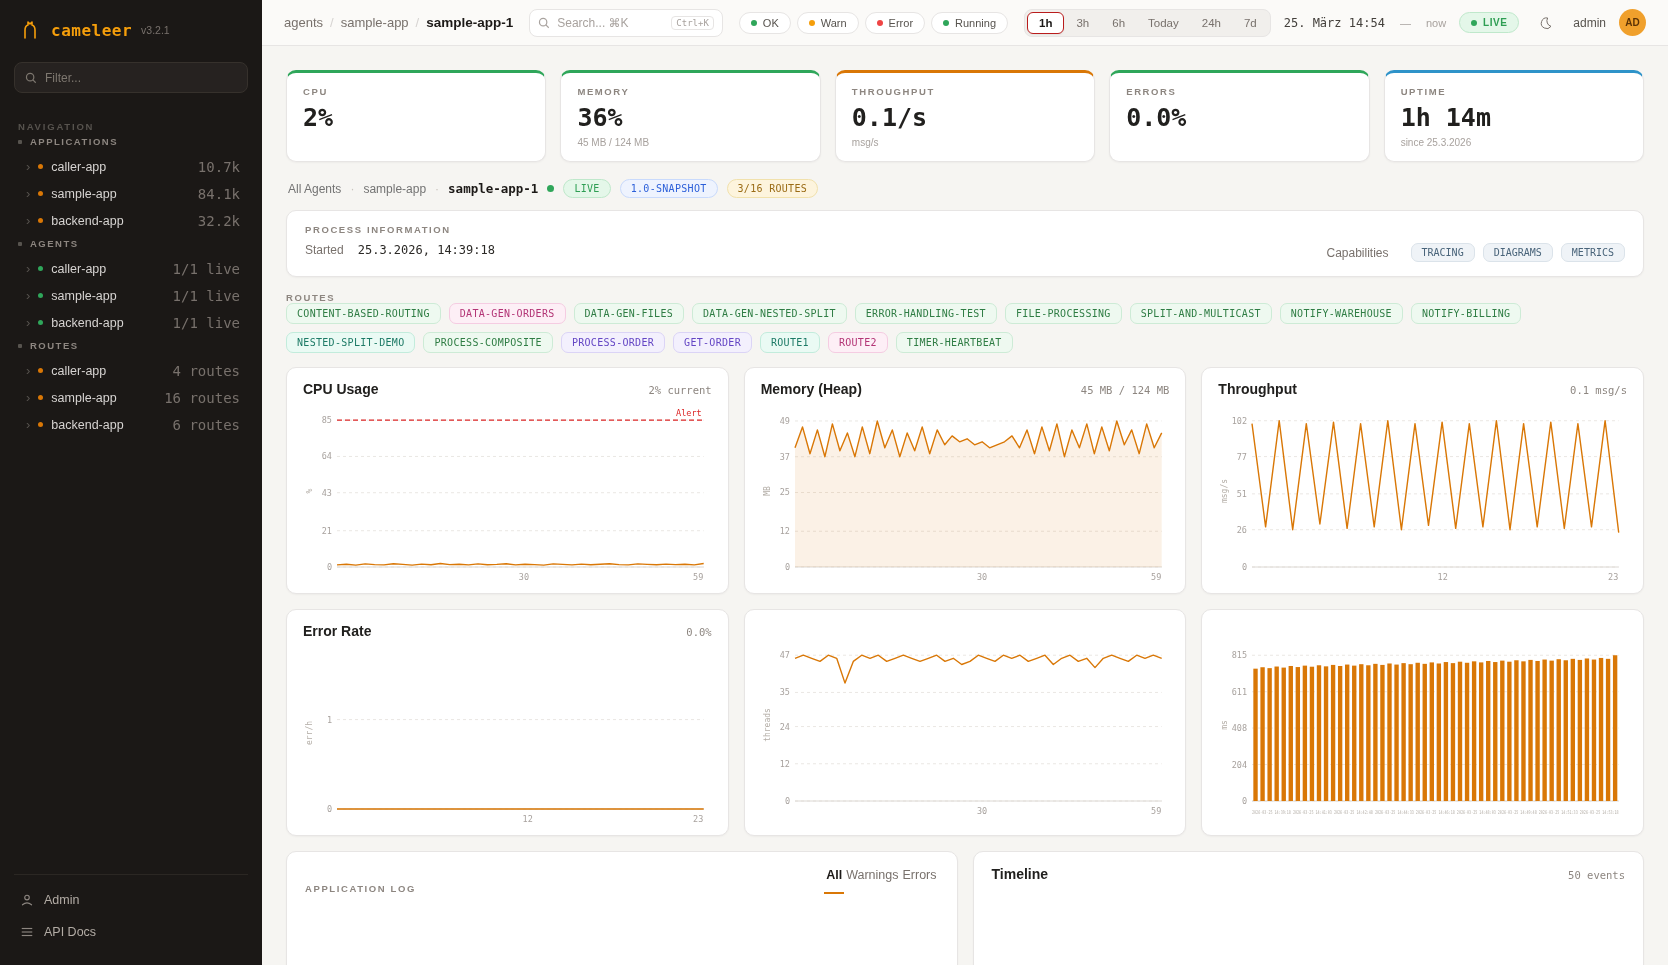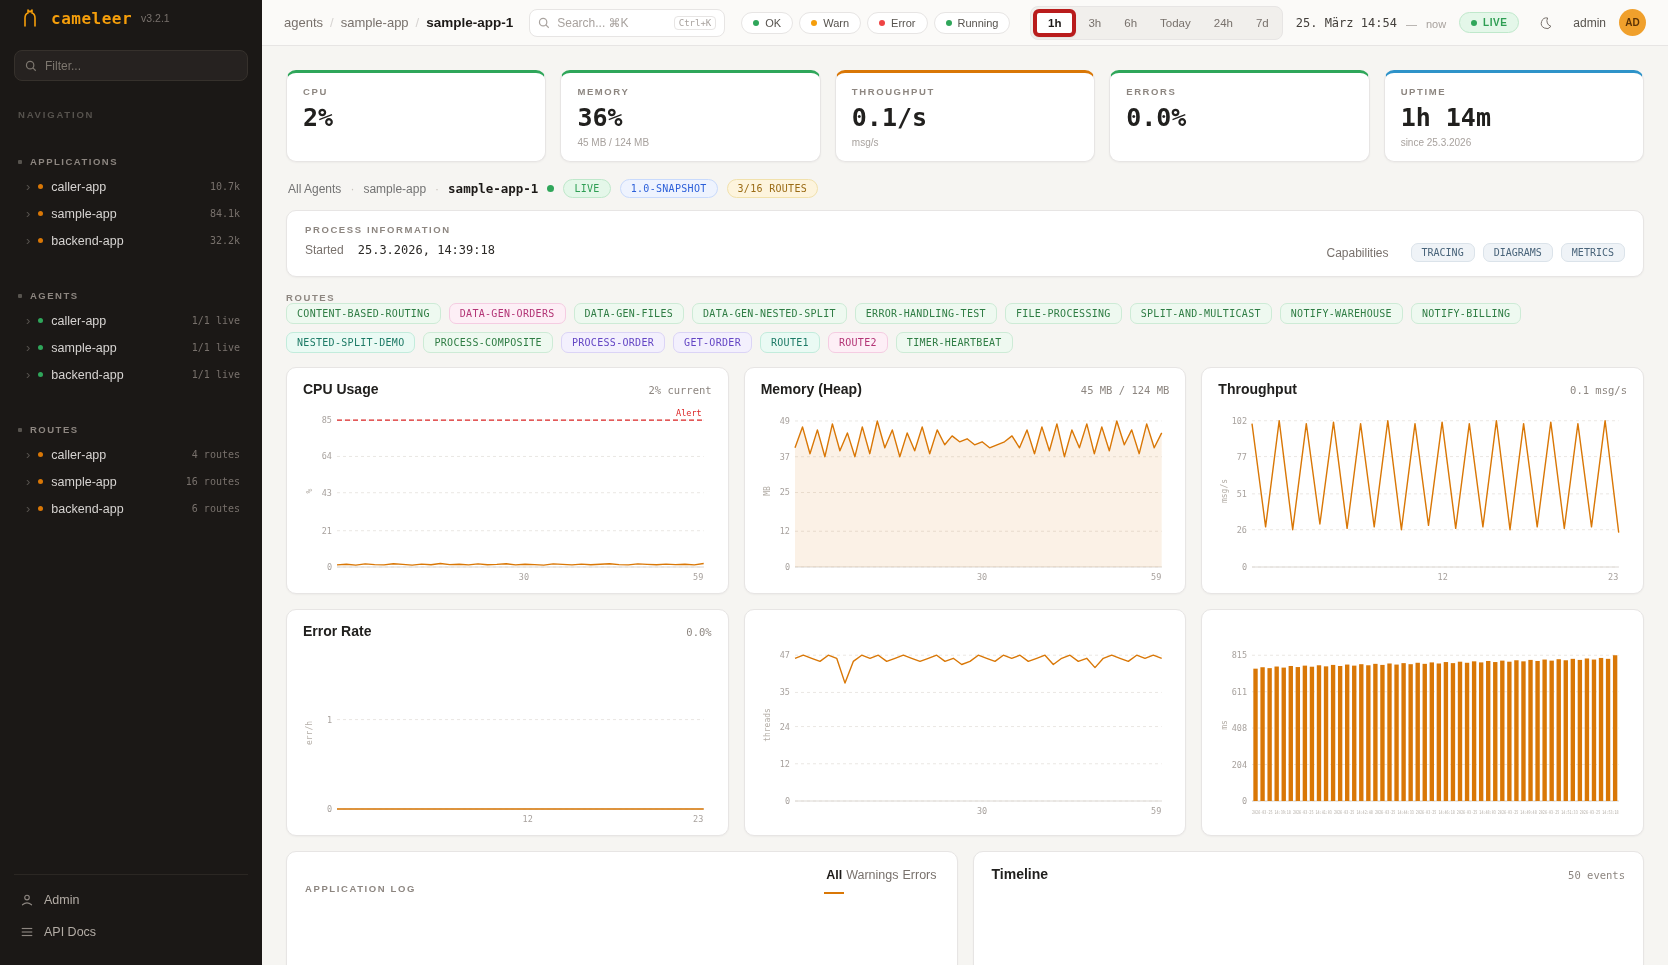--- a/index.html
+++ b/index.html
@@ -1,58 +1,58 @@
 <!DOCTYPE html>
 <html><head>
 <meta charset="utf-8">
 <style>
   *{margin:0;padding:0;box-sizing:border-box}
   html,body{width:1668px;height:965px;overflow:hidden}
   body{display:flex;font-family:"Liberation Sans","DejaVu Sans",sans-serif;background:#f6f5f2;color:#1c1917;font-size:13px}
   svg{display:block}
 
   
-  .sidebar{width:262px;min-width:262px;background:#1b1816;display:flex;flex-direction:column;padding:2px 14px 18px;color:#a8a29e}
+  .sidebar{width:262px;min-width:262px;background:#1b1816;display:flex;flex-direction:column;padding:14px 14px 18px;color:#a8a29e}
   .logo-row{display:flex;align-items:center;gap:9px;padding:4px 4px 0}
   .logo-name{color:#f59e0b;font-weight:bold;font-size:16px;font-family:"DejaVu Sans Mono",monospace;letter-spacing:.5px}
   .logo-ver{color:#78716c;font-size:10.5px}
   .filter{margin-top:20px;display:flex;align-items:center;gap:8px;background:#262220;border:1px solid #36312c;border-radius:8px;height:31px;padding:0 10px}
   .filter input{background:transparent;border:none;outline:none;color:#cfc9c2;font-size:12px;width:100%}
   .filter input::placeholder{color:#7d776f}
   .nav-label{margin:28px 4px 0;font-size:9.5px;letter-spacing:1.8px;color:#57534e;font-weight:bold}
-  .section{margin-top:36px}
+  .section{margin-top:4px}
   .section-title{display:flex;align-items:center;gap:8px;font-size:9.5px;letter-spacing:1.5px;color:#8d8680;font-weight:bold;padding:0 4px;margin-bottom:6px}
   .section-title::before{content:"";width:4px;height:4px;background:#57534e;border-radius:1px;flex:none}
   .item{display:flex;align-items:center;gap:8px;height:27px;padding:0 8px 0 12px;border-radius:6px;font-size:12.5px;color:#d6d3d1;cursor:pointer}
   .item .chev{color:#57534e;font-size:13px;line-height:1}
   .item .idot{width:5px;height:5px;border-radius:50%;flex:none}
   .dot-amber{background:#d97706}.dot-green{background:#2fa65a}
-  .item .count{margin-left:auto;font-size:10px;color:#78716c;font-family:"DejaVu Sans Mono",monospace}
+  .item .count{margin-left:auto;font-size:14px;color:#78716c;font-family:"DejaVu Sans Mono",monospace}
   .side-footer{margin-top:auto;border-top:1px solid #2b2723;padding-top:10px;display:flex;flex-direction:column;gap:2px}
   .sf-item{display:flex;gap:10px;align-items:center;height:30px;font-size:12.5px;color:#b3aca5;padding:0 6px;border-radius:6px;cursor:pointer}
 
   
   .main{flex:1;display:flex;flex-direction:column;min-width:0}
   .topbar{height:46px;min-height:46px;background:#fbfaf8;border-bottom:1px solid #e7e5e4;display:flex;align-items:center;padding:0 22px;gap:16px}
   .crumbs{display:flex;align-items:center;gap:7px;white-space:nowrap}
   .crumb{color:#78716c;font-size:13px;cursor:pointer}
   .crumb-sep{color:#d6d3d1}
   .crumb-current{color:#1c1917;font-weight:bold;font-size:13.5px}
   .search{display:flex;align-items:center;gap:7px;border:1px solid #e7e5e4;background:#fff;border-radius:8px;height:28px;padding:0 8px;width:196px}
   .search input{border:none;outline:none;font-size:12px;width:100%;color:#44403c;background:transparent}
   .search input::placeholder{color:#a8a29e}
   .kbd{font-size:9px;color:#a8a29e;border:1px solid #e7e5e4;border-radius:4px;padding:1px 4px;white-space:nowrap;font-family:"DejaVu Sans Mono",monospace}
   .status-group{display:flex;gap:6px}
   .pill{display:flex;align-items:center;gap:6px;border:1px solid #e7e5e4;background:#fff;border-radius:999px;padding:4px 11px;font-size:11px;color:#57534e;cursor:pointer;white-space:nowrap}
   .sdot{width:6px;height:6px;border-radius:50%}
   .right-cluster{margin-left:auto;display:flex;align-items:center;gap:13px}
   .segment{display:flex;background:#f1efec;border:1px solid #e7e5e4;border-radius:8px;padding:2px;gap:1px}
   .seg-btn{border:none;background:transparent;font-size:11.5px;color:#78716c;padding:4px 11px;border-radius:6px;cursor:pointer;font-family:inherit}
-  .seg-btn.active{background:#fff;color:#1c1917;font-weight:bold;border:4px solid #b91c1c;box-shadow:0 1px 2px rgba(0,0,0,.06)}
-  .datetime{display:flex;align-items:flex-end;gap:9px;white-space:nowrap}
+  .seg-btn.active{background:#fff;color:#1c1917;font-weight:bold;border:1px solid #b91c1c;box-shadow:0 1px 2px rgba(0,0,0,.06)}
+  .datetime{display:flex;align-items:center;gap:15px;white-space:nowrap}
   .dt-main{font-family:"DejaVu Sans Mono",monospace;font-size:12px;color:#44403c}
   .dt-dim{color:#a8a29e;font-size:11px}
   .live-pill{display:flex;align-items:center;gap:6px;background:#e4f7e9;border:1px solid #bfe8cb;color:#2e9e53;font-size:10px;font-weight:bold;border-radius:999px;padding:4px 11px;letter-spacing:.5px;cursor:pointer}
   .live-pill .sdot{background:#2fa65a}
   .icon-btn{width:28px;height:28px;border-radius:50%;border:none;background:transparent;display:flex;align-items:center;justify-content:center;cursor:pointer}
   .user-name{font-size:12px;color:#57534e}
   .avatar{width:27px;height:27px;border-radius:50%;background:#f0a02c;color:#5b3205;font-size:10px;font-weight:bold;display:flex;align-items:center;justify-content:center;cursor:pointer}
 
   
   .content{flex:1;overflow:hidden;padding:24px 24px 0;display:flex;flex-direction:column}

